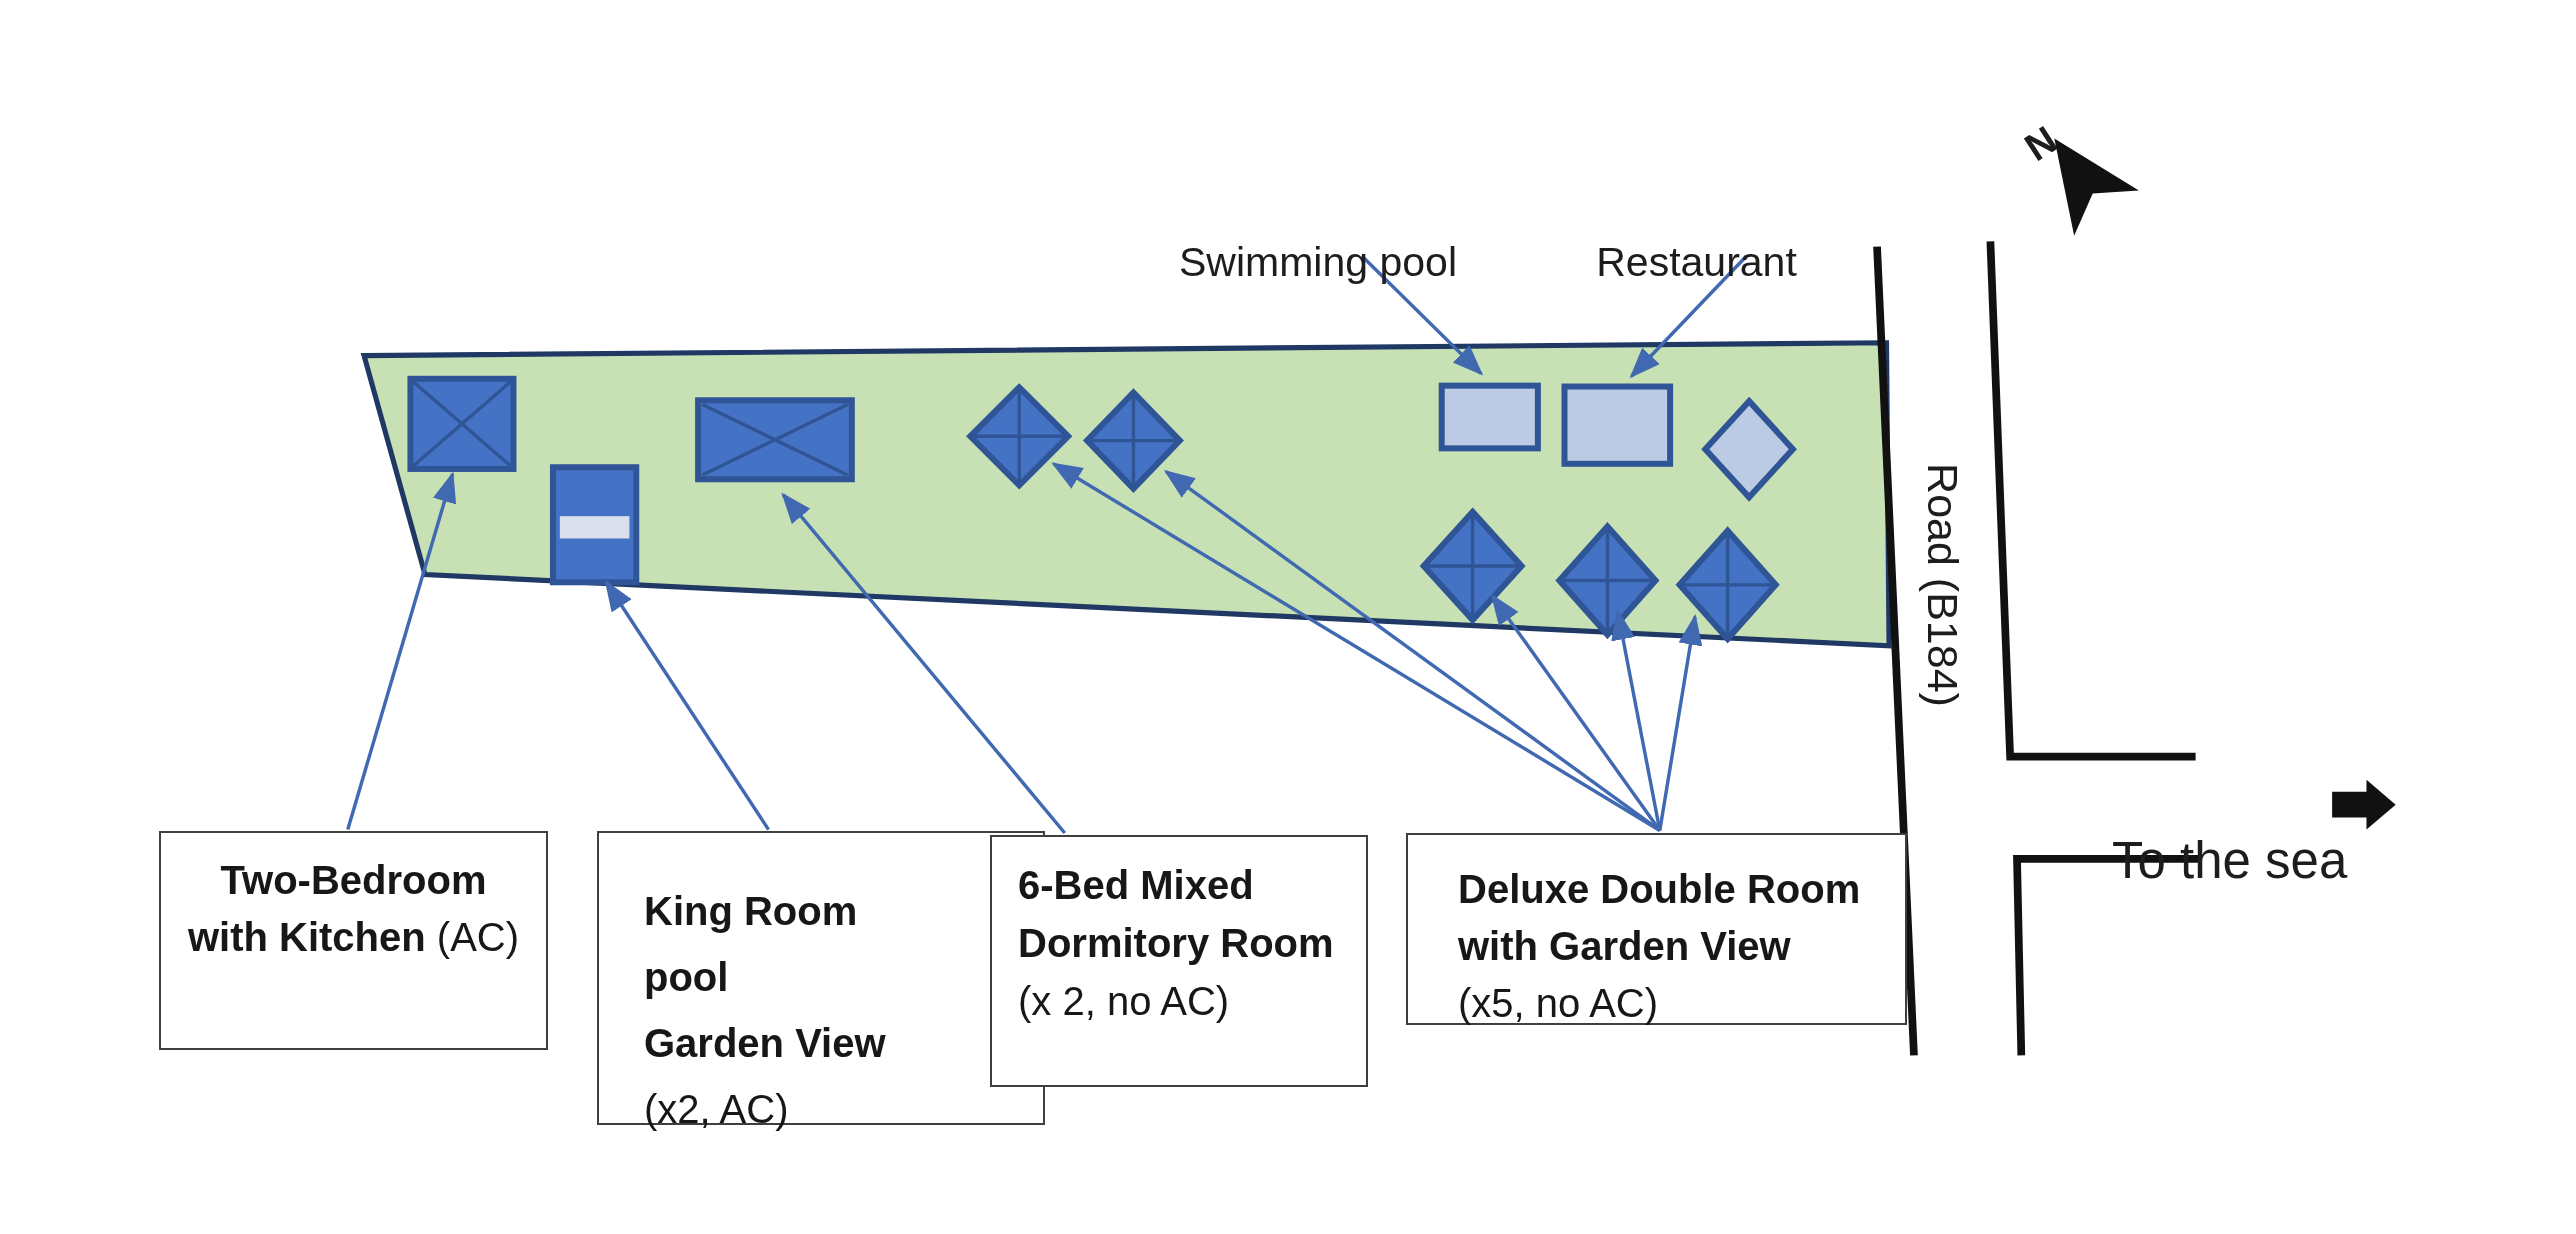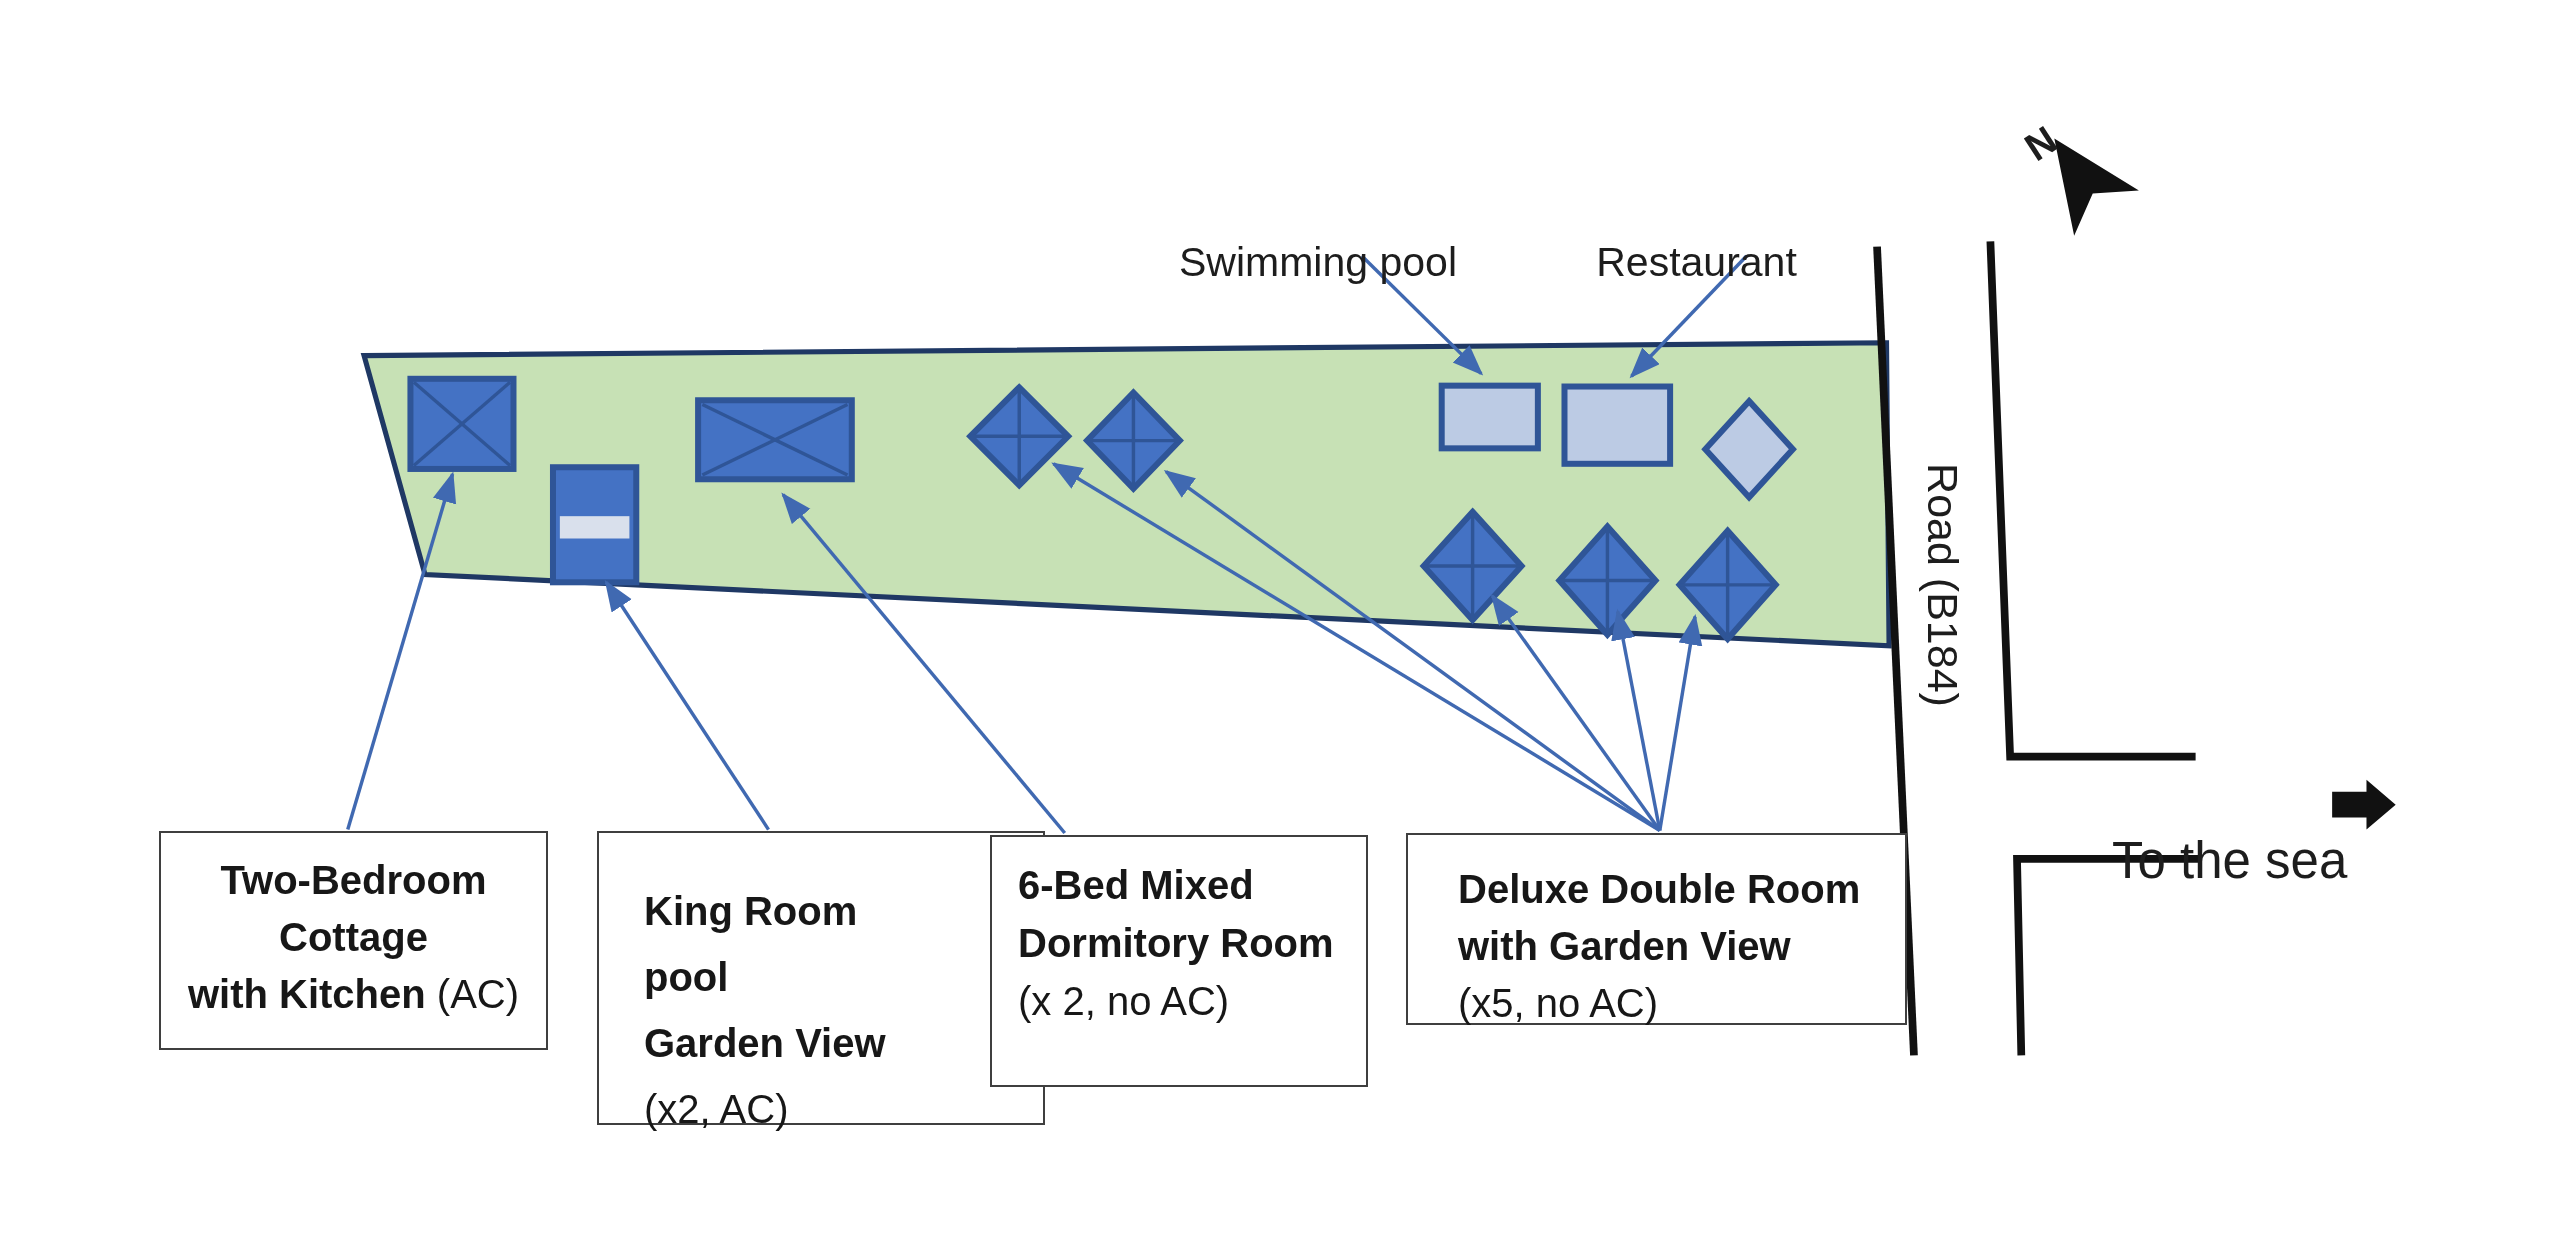--- a/index.html
+++ b/index.html
@@ -116,21 +116,20 @@
   </svg>
 
   <div class="maplabel" id="lbl-pool">Swimming pool</div>
   <div class="maplabel" id="lbl-restaurant">Restaurant</div>
   <div class="maplabel" id="lbl-road"><span>Road (B184)</span></div>
   <div class="maplabel" id="lbl-sea">To the sea</div>
   <div class="maplabel" id="lbl-n"><span>N</span></div>
 
   <div class="lbox" id="box-cottage">
     <div class="bl"><span class="b">Two-Bedroom</span></div>
-    <div class="bl"><span class="b">Cottage</span></div>
     <div class="bl"><span class="b">with Kitchen</span><span class="r"> (AC)</span></div>
   </div>
 
   <div class="lbox" id="box-king">
     <div class="bl"><span class="b">King Room</span></div>
     <div class="bl"><span class="b">pool</span></div>
     <div class="bl"><span class="b">Garden View</span></div>
     <div class="bl"><span class="r">(x2, AC)</span></div>
   </div>
 

